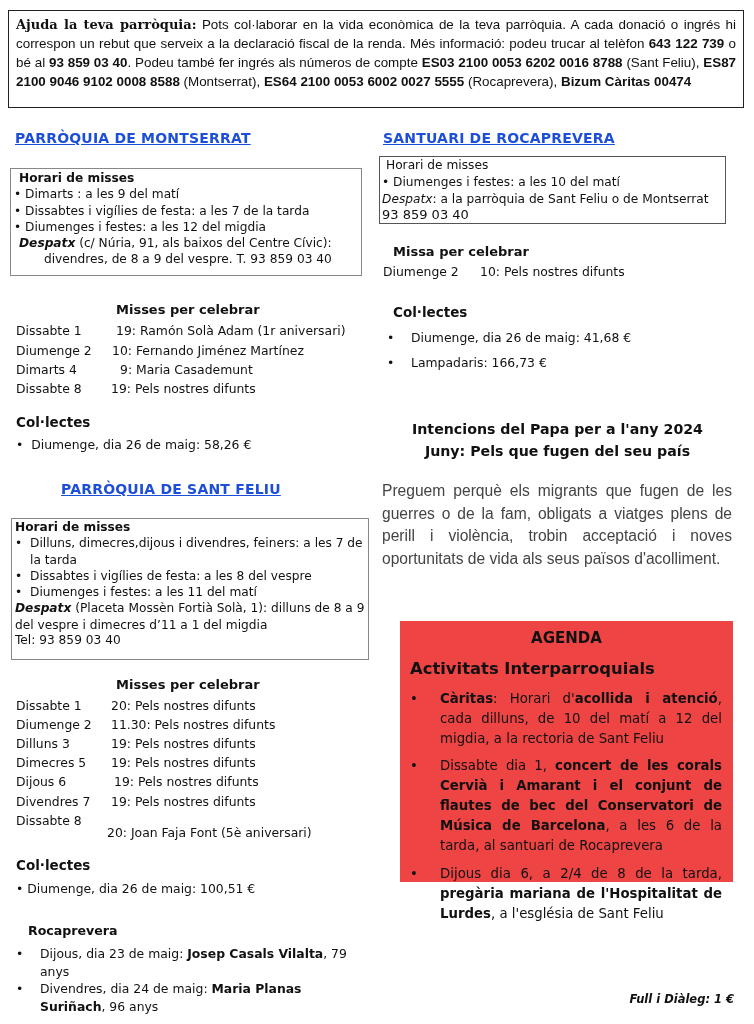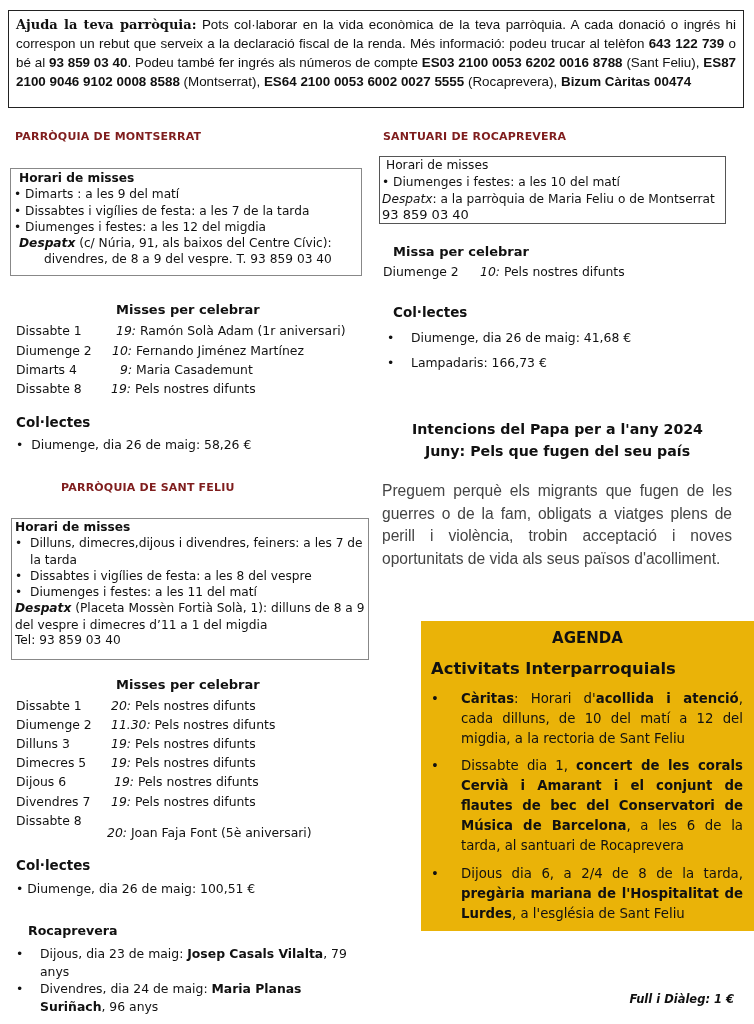--- a/index.html
+++ b/index.html
@@ -6,31 +6,31 @@
   html, body { width: 754px; height: 1024px; background: #ffffff; overflow: hidden; }
   body { position: relative; font-family: "DejaVu Sans", sans-serif; color: #111; font-size: 12.5px; }
   .abs { position: absolute; }
   b, .b { font-weight: bold; }
   i, .i { font-style: italic; }
 
   
   #topbox { left: 8px; top: 10px; width: 736px; height: 98px; border: 1px solid #222; padding: 4px 7px; font-family: "Liberation Sans", sans-serif; font-size: 13.4px; line-height: 19px; text-align: justify; color: #111; }
   #topbox .lead { font-family: "DejaVu Serif", serif; font-weight: bold; font-size: 13px; }
 
-  h2.sec { position: absolute; font-family: "DejaVu Sans", sans-serif; font-weight: bold; font-size: 11px; letter-spacing: 0.2px; color: #7f1d1d; }
+  h2.sec { position: absolute; font-family: "DejaVu Sans", sans-serif; font-weight: bold; font-size: 14px; letter-spacing: 0.2px; color: #1d4ed8; text-decoration: underline; }
   h3.sub { position: absolute; font-family: "DejaVu Sans", sans-serif; font-weight: bold; font-size: 13px; color: #111; }
 
   .box { position: absolute; border: 1px solid #888; font-size: 12.2px; line-height: 16.5px; }
   .box .bullet::before { content: "\2022"; }
 
   .row { position: absolute; font-size: 12.4px; white-space: nowrap; }
   .row .day { position: absolute; left: 0; }
-  .row .time { font-style: italic; }
+  .row .time { }
 
-  #agenda { left: 421px; top: 621px; width: 333px; height: 310px; background: #eab308; }
+  #agenda { left: 400px; top: 621px; width: 333px; height: 261px; background: #ef4444; }
   #agenda .t { position: absolute; width: 100%; text-align: center; top: 8px; font-weight: bold; font-size: 15px; }
   #agenda .s { position: absolute; left: 10px; top: 38px; font-weight: bold; font-size: 16.4px; }
   .ag-item { position: absolute; left: 10px; width: 312px; font-size: 13.3px; line-height: 20px; }
   .ag-item .dot { position: absolute; left: 0; top: 0; }
   .ag-item .txt { margin-left: 30px; text-align: justify; display: block; }
 
   #papa-title { left: 385px; top: 418px; width: 345px; text-align: center; font-weight: bold; font-size: 14.2px; line-height: 22px; }
   #papa-text { left: 382px; top: 480px; width: 350px; font-family: "Liberation Sans", sans-serif; font-size: 15.6px; line-height: 22.5px; text-align: justify; color: #444; }
 
   .coll { position: absolute; font-size: 12.4px; white-space: nowrap; }
@@ -125,21 +125,21 @@
   </div>
 <div class="ent" style="left:16px; top:980px; width:300px;">
     <span style="position:absolute; left:0;">•</span>
     <div style="margin-left:24px;"><span>Divendres, dia 24 de maig: </span><b>Maria Planas Suriñach</b><span>, 96 anys</span></div>
   </div>
 
 <h2 class="sec" style="left:383px; top:130px;">SANTUARI DE ROCAPREVERA</h2>
 <div class="box" style="left:379px; top:156px; width:347px; height:68px; border-color:#555;">
   <div style="position:absolute; left:6px; top:0px;">Horari de misses</div>
   <div style="position:absolute; left:2px; top:17px;"><span class="bullet"></span> <span>Diumenges i festes: a les 10 del matí</span></div>
-  <div style="position:absolute; left:2px; top:34px; white-space:nowrap;"><span class="i">Despatx</span><span>: a la parròquia de Maria Feliu o de Montserrat</span></div>
+  <div style="position:absolute; left:2px; top:34px; white-space:nowrap;"><span class="i">Despatx</span><span>: a la parròquia de Sant Feliu o de Montserrat</span></div>
   <div style="position:absolute; left:2px; top:50px; font-size:13px;">93  859 03 40</div>
 </div>
 
 <h3 class="sub" style="left:393px; top:244px;">Missa per celebrar</h3>
 <div class="row" style="left:383px; top:264px; width:350px;">
     <span class="day">Diumenge 2</span>
     <span style="position:absolute; left:97px;"><span class="time">10:</span><span> Pels nostres difunts</span></span>
   </div>
 
 <h3 class="sub" style="left:393px; top:304px; font-size:13.5px;">Col·lectes</h3>

